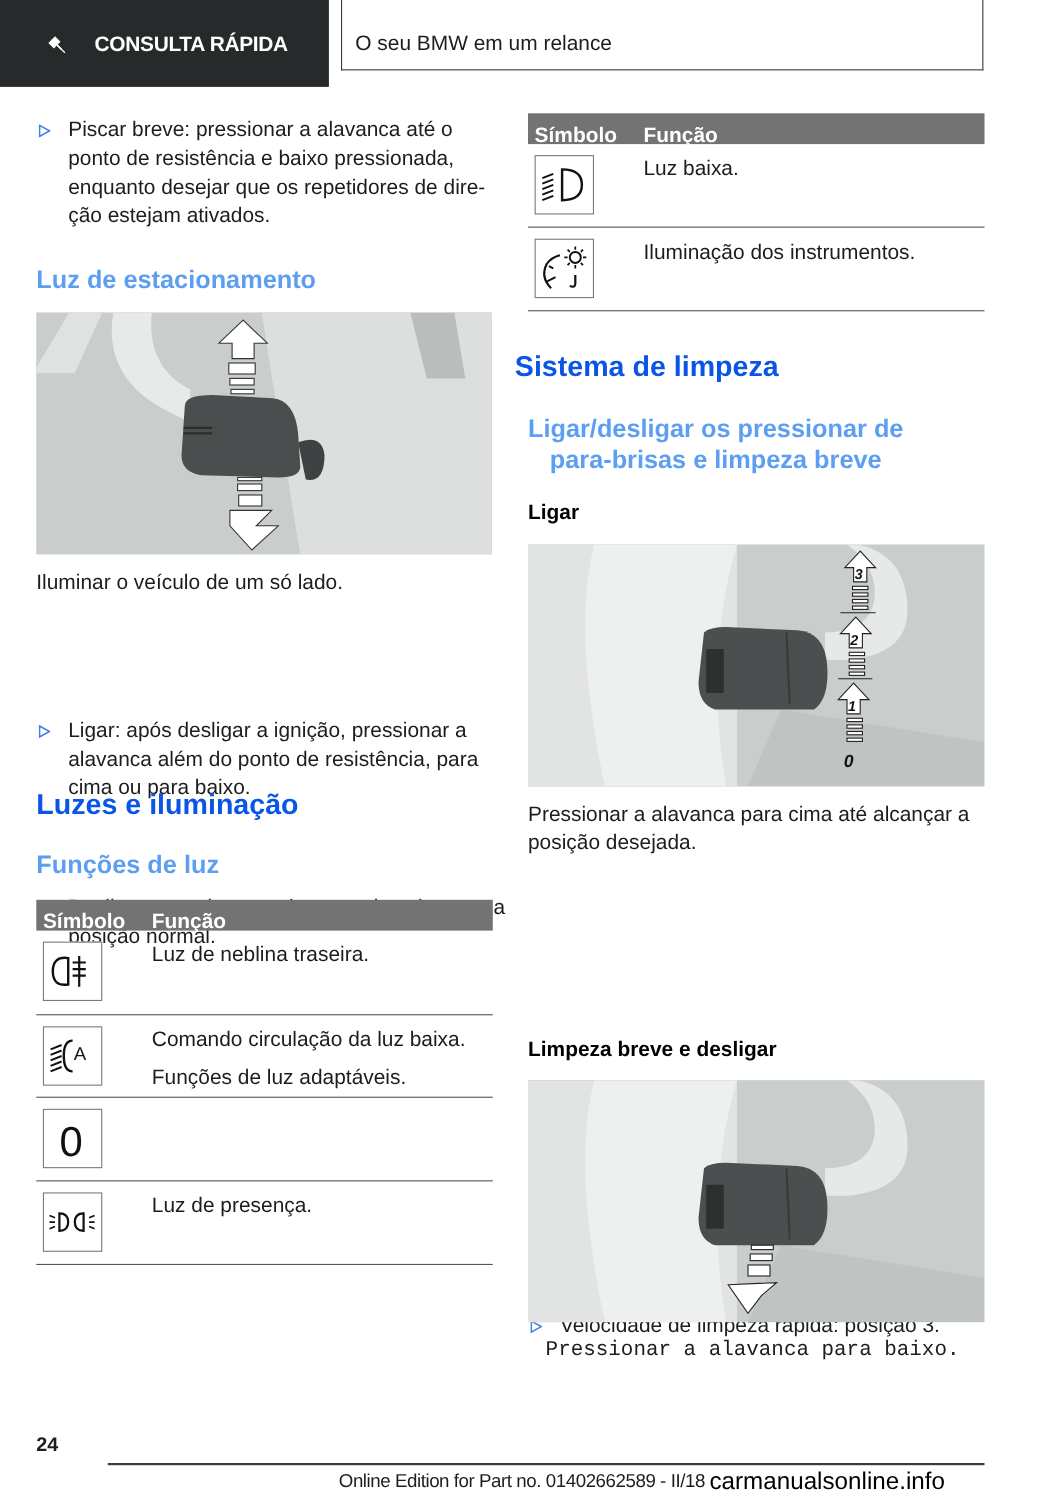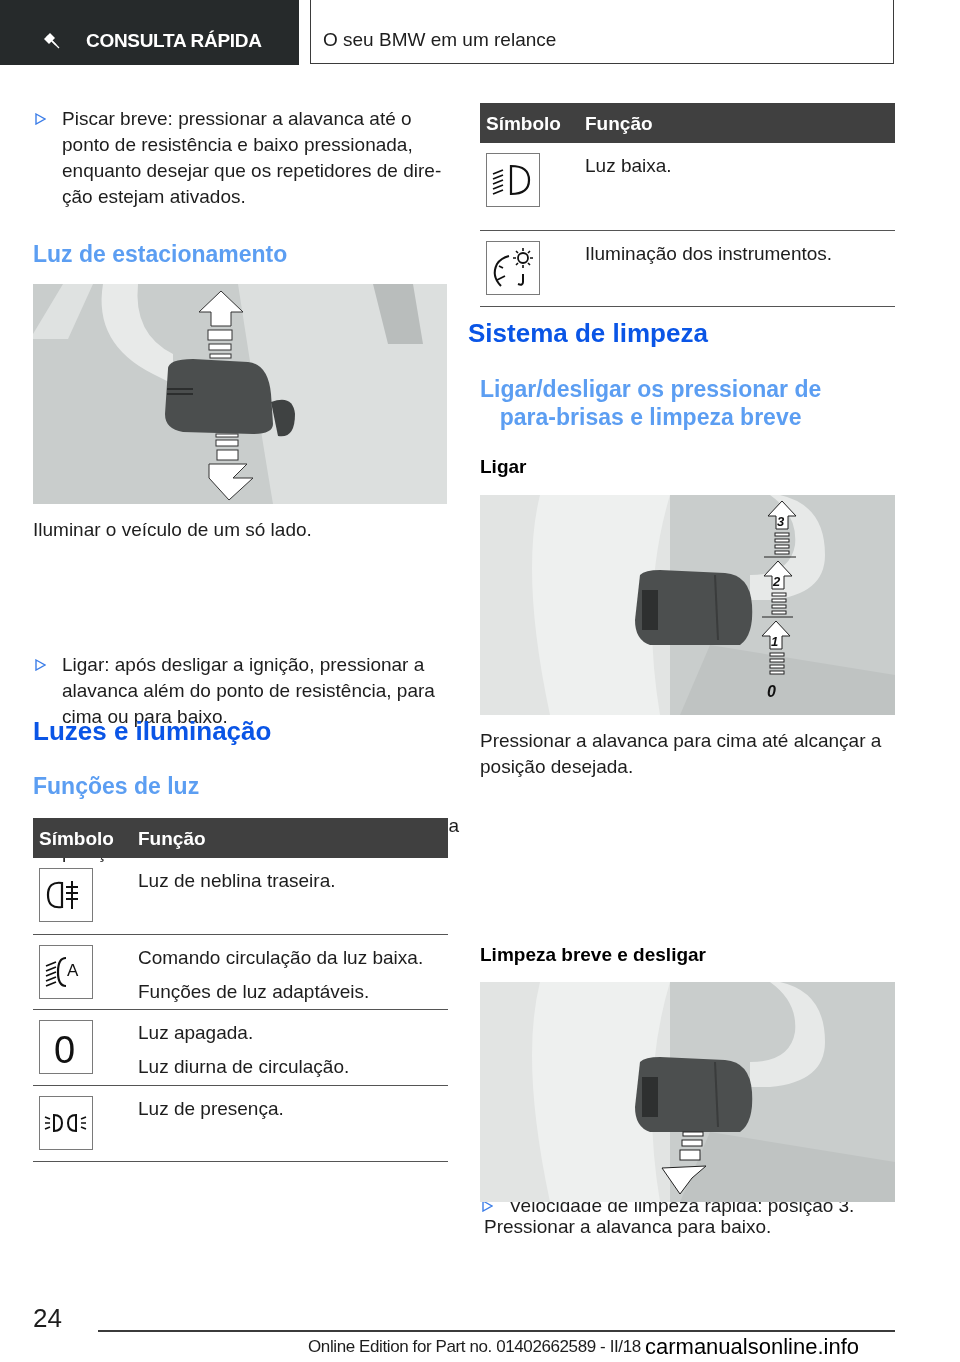--- a/index.html
+++ b/index.html
@@ -1,45 +1,45 @@
 <!DOCTYPE html>
 <html><head>
 <meta charset="utf-8">
 <style>
   html, body { margin:0; padding:0; background:#ffffff; }
   body { width:960px; height:1362px; position:relative; overflow:hidden;
          font-family:"Liberation Sans", sans-serif; color:#1d1d1d; }
   .abs { position:absolute; }
 
   
-  .hdr-dark { left:0; top:0; width:299px; height:65px; background:#262a2b; }
+  .hdr-dark { left:0; top:0; width:299px; height:79px; background:#262a2b; }
   .hdr-dark .pin { position:absolute; left:42px; top:30px; width:20px; height:20px; }
   .hdr-dark .lbl { position:absolute; left:86px; top:30px; color:#fff; font-weight:bold; font-size:19px; letter-spacing:-0.3px; }
   .hdr-box { left:310px; top:-2px; width:584px; height:66px; border:1.5px solid #3b3b3b; border-top:none; box-sizing:border-box; }
   .hdr-box .lbl { position:absolute; left:12px; top:31px; font-size:19px; color:#1d1d1d; }
 
   .txt { font-size:19px; line-height:26px; color:#1d1d1d; }
   .bul { position:relative; padding-left:29px; }
   .bul .tri { position:absolute; left:2px; top:7px; width:11px; height:12px; }
   .h-blue1 { color:#0a55e6; font-weight:bold; font-size:26px; }
   .h-blue2 { color:#5c9ef2; font-weight:bold; font-size:23px; line-height:28px;text-align:center; }
   .h-black { color:#000000; font-weight:bold; font-size:19px; }
 
   .fig { background:#cfd2d1; overflow:hidden; }
 
   
   .tbl { position:absolute; }
-  .tbl .th { height:40px; background:#404040; color:#fff; font-weight:bold; font-size:19px; position:relative; }
+  .tbl .th { height:28px; background:#737373; color:#fff; font-weight:bold; font-size:19px; position:relative; }
   .tbl .th span { position:absolute; top:10px; }
   .tbl .row { position:relative; border-bottom:1.5px solid #555; box-sizing:border-box; }
   .tbl .row .sym { position:absolute; left:6px; top:10px; width:54px; height:54px; border:1px solid #7a7a7a; box-sizing:border-box; background:#fff; }
   .tbl .row .fn { position:absolute; left:105px; top:10px; font-size:19px; line-height:26px; }
   .tbl .row .fn div + div { margin-top:8px; }
 
-  .footer-num { left:33px; top:1303px; font-size:26px; font-weight:normal; color:#1d1d1d; }
+  .footer-num { left:33px; top:1303px; font-size:18px; font-weight:bold; color:#1d1d1d; }
   .footer-line { left:98px; top:1330px; width:797px; height:2px; background:#3b3b3b; }
   .footer-txt { left:308px; top:1337px; font-size:17px; color:#1d1d1d; letter-spacing:-0.4px; }
   .footer-wm { left:645px; top:1334px; font-size:22px; color:#000000; }
 </style>
 </head>
 <body>
 
 <div class="abs hdr-dark">
   <svg class="pin" viewBox="0 0 20 20">
     <path d="M2 9 L8 3 L13 8 L7 14 Z" fill="#fff"></path>
@@ -136,24 +136,20 @@
       <div>Comando circulação da luz baixa.</div>
       <div>Funções de luz adaptáveis.</div>
     </div>
   </div>
   <div class="row" style="height:76px;">
     <div class="sym">
       <svg width="52" height="52" viewBox="0 0 52 52">
         <text x="14" y="42" font-family="Liberation Sans, sans-serif" font-size="38" fill="#111">0</text>
       </svg>
     </div>
-    <div class="fn">
-      <div>Luz apagada.</div>
-      <div>Luz diurna de circulação.</div>
-    </div>
   </div>
   <div class="row" style="height:76px;">
     <div class="sym">
       <svg width="52" height="52" viewBox="0 0 52 52">
         <path d="M5 20 L10 22 M5 26 L10 26 M5 32 L10 30" stroke="#111" stroke-width="1.6"></path>
         <path d="M14 18 L14 34 Q22 34 22 26 Q22 18 14 18 Z" fill="none" stroke="#111" stroke-width="2"></path>
         <path d="M36 18 L36 34 Q28 34 28 26 Q28 18 36 18 Z" fill="none" stroke="#111" stroke-width="2"></path>
         <path d="M46 20 L41 22 M46 26 L41 26 M46 32 L41 30" stroke="#111" stroke-width="1.6"></path>
       </svg>
     </div>
@@ -161,21 +157,21 @@
       <div>Luz de presença.</div>
     </div>
   </div>
 </div>
 
 <div class="tbl" style="left:480px; top:103px; width:415px;">
   <div class="th">
     <span style="left:6px;">Símbolo</span>
     <span style="left:105px;">Função</span>
   </div>
-  <div class="row" style="height:88px;">
+  <div class="row" style="height:76px;">
     <div class="sym">
       <svg width="52" height="52" viewBox="0 0 52 52">
         <path d="M6 20 L16 16 M6 25 L16 21 M6 30 L16 26 M6 35 L16 31 M6 40 L16 36" stroke="#111" stroke-width="1.8"></path>
         <path d="M24 12 L24 40 Q42 40 42 26 Q42 12 24 12 Z" fill="none" stroke="#111" stroke-width="2.2"></path>
       </svg>
     </div>
     <div class="fn">
       <div>Luz baixa.</div>
     </div>
   </div>
@@ -283,18 +279,18 @@
     <path d="M235 80 L238 145" stroke="#3a3c3c" stroke-width="2"></path>
     <g fill="#fff" stroke="#222" stroke-width="1">
       <rect x="203" y="150" width="20" height="4"></rect>
       <rect x="202" y="158" width="20" height="6"></rect>
       <rect x="200" y="168" width="20" height="10"></rect>
       <path d="M182 186 L226 184 L212 196 L200 212 L182 186 Z"></path>
     </g>
   </svg>
 </div>
 
-<div class="abs txt" style="left:484px; top:1214px;">Pressionar a alavanca para baixo.</div>
+<div class="abs txt" style="left:496px; top:1214px;font-family:Liberation Mono, monospace;">Pressionar a alavanca para baixo.</div>
 
 <div class="abs footer-num">24</div>
 <div class="abs footer-line"></div>
 <div class="abs footer-txt">Online Edition for Part no. 01402662589 - II/18</div>
 <div class="abs footer-wm">carmanualsonline.info</div>
 
 </body></html>

